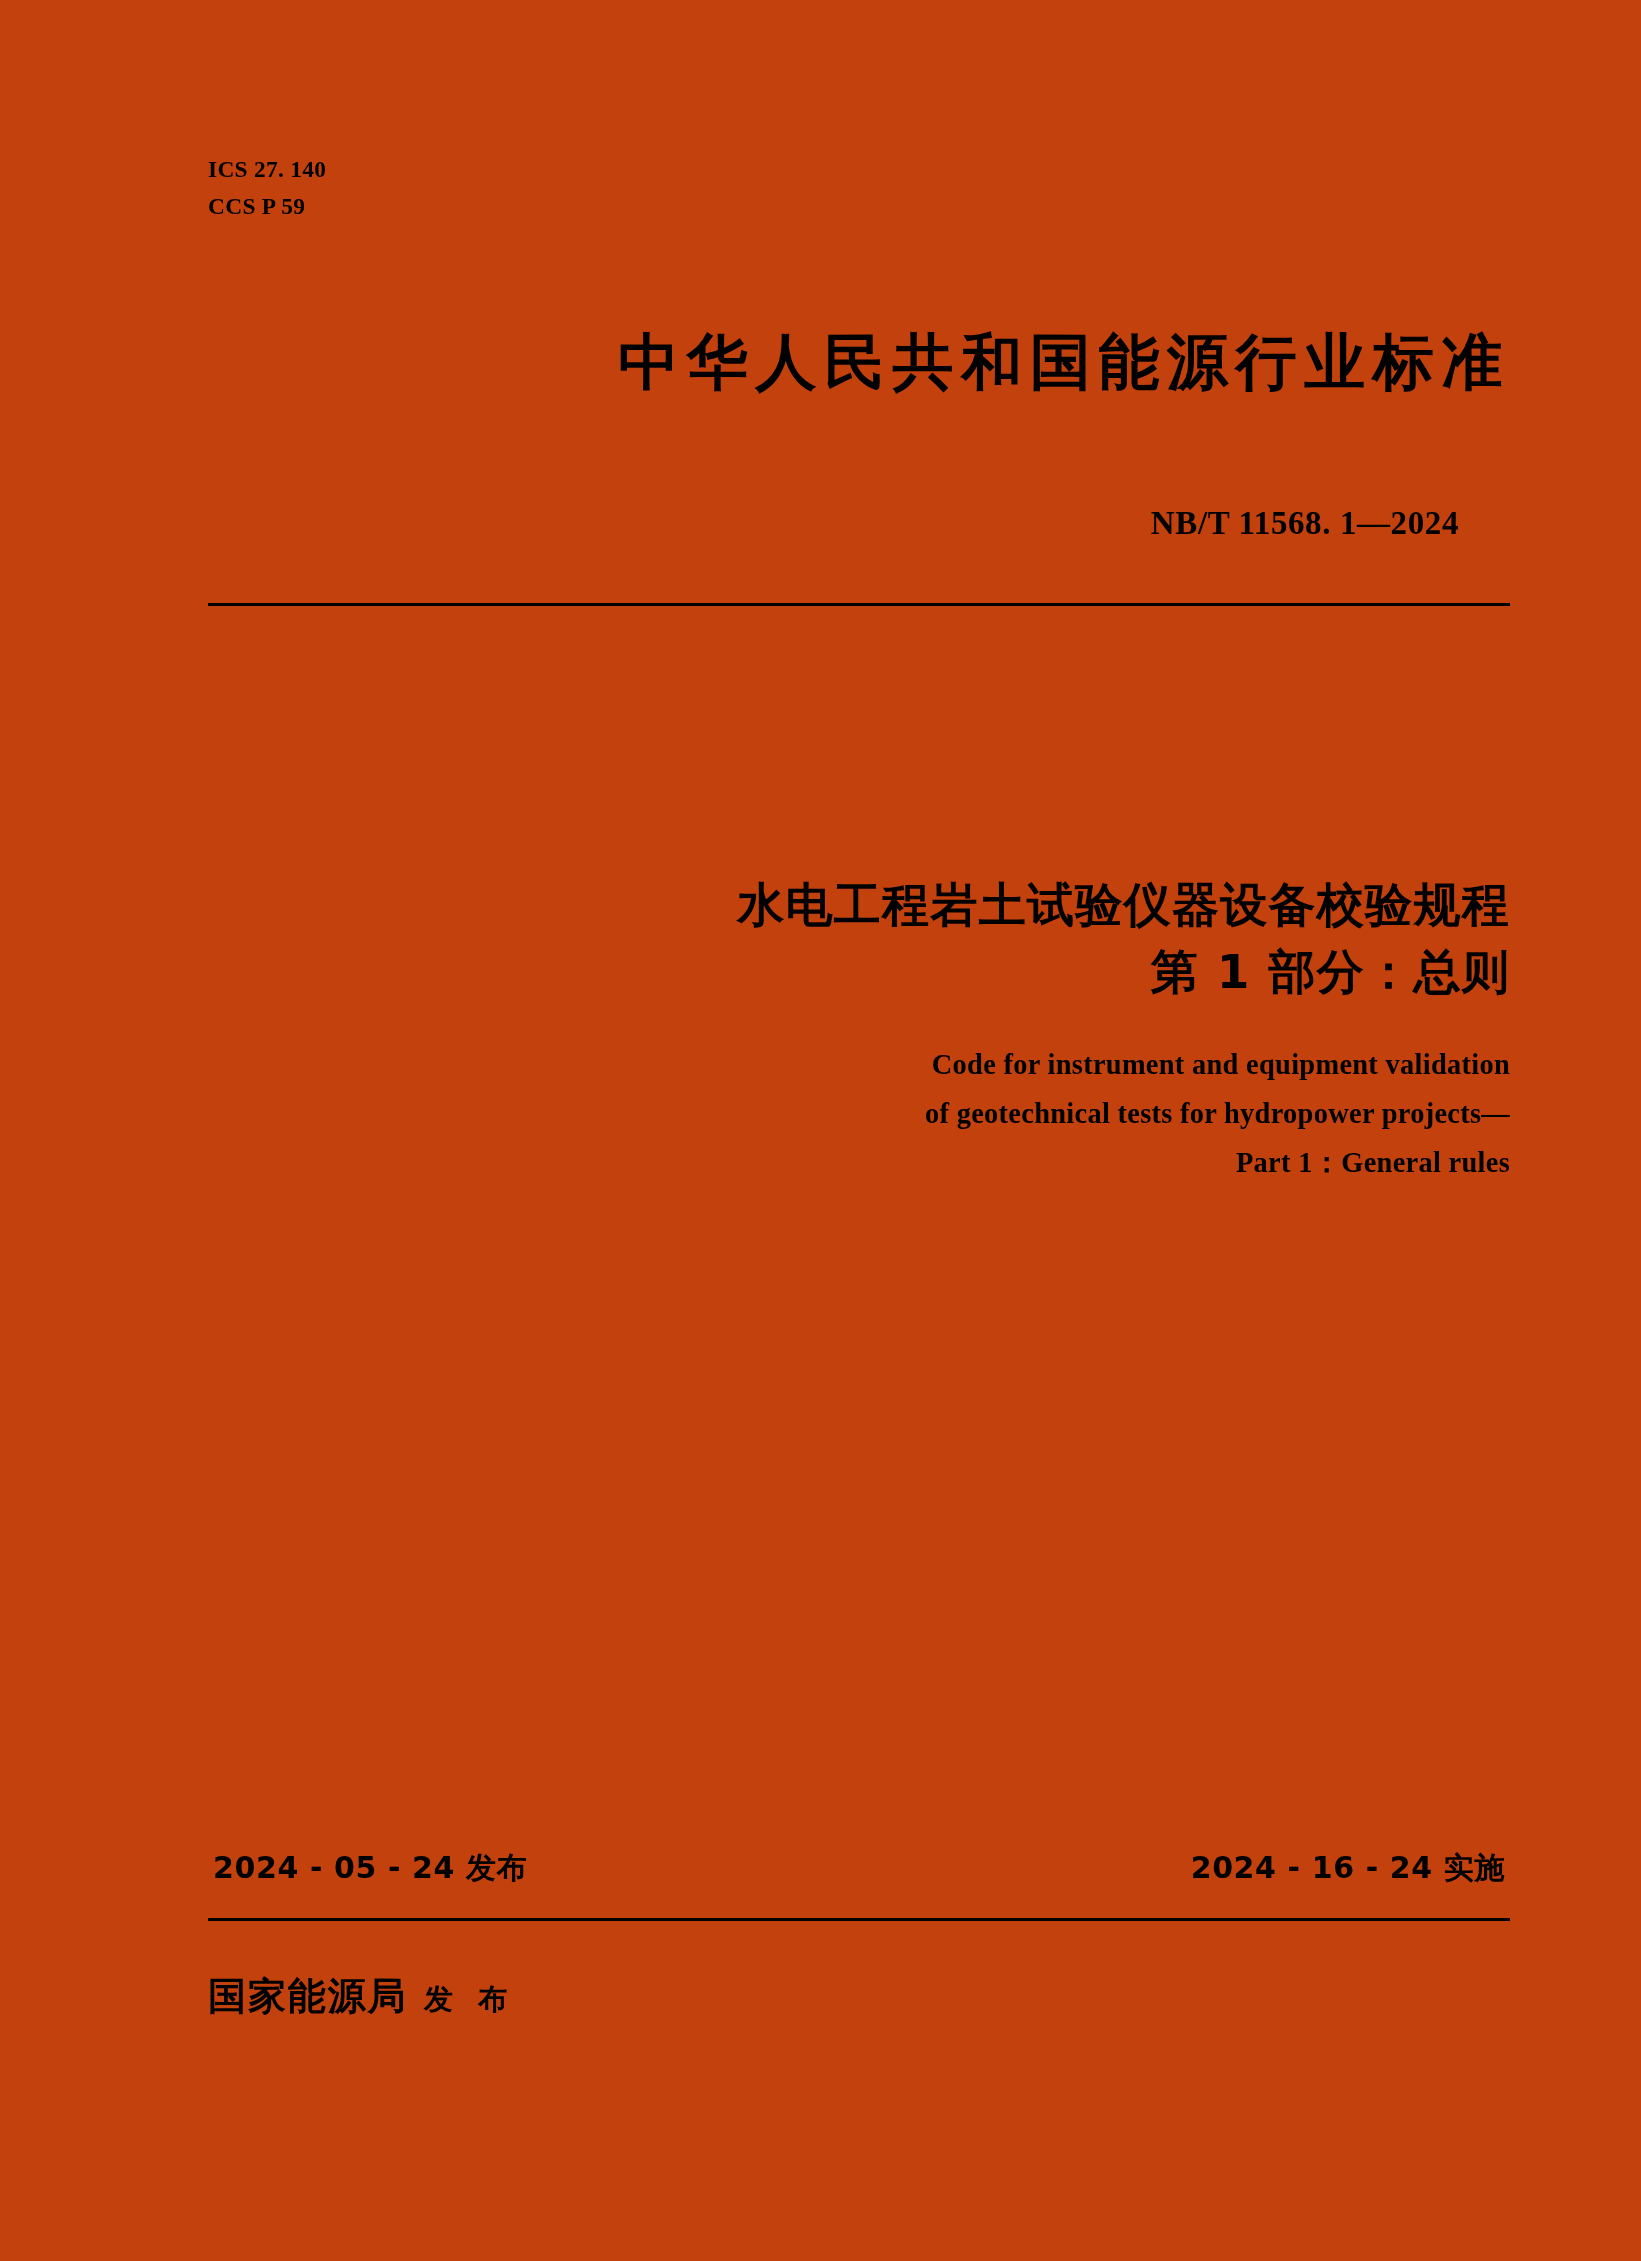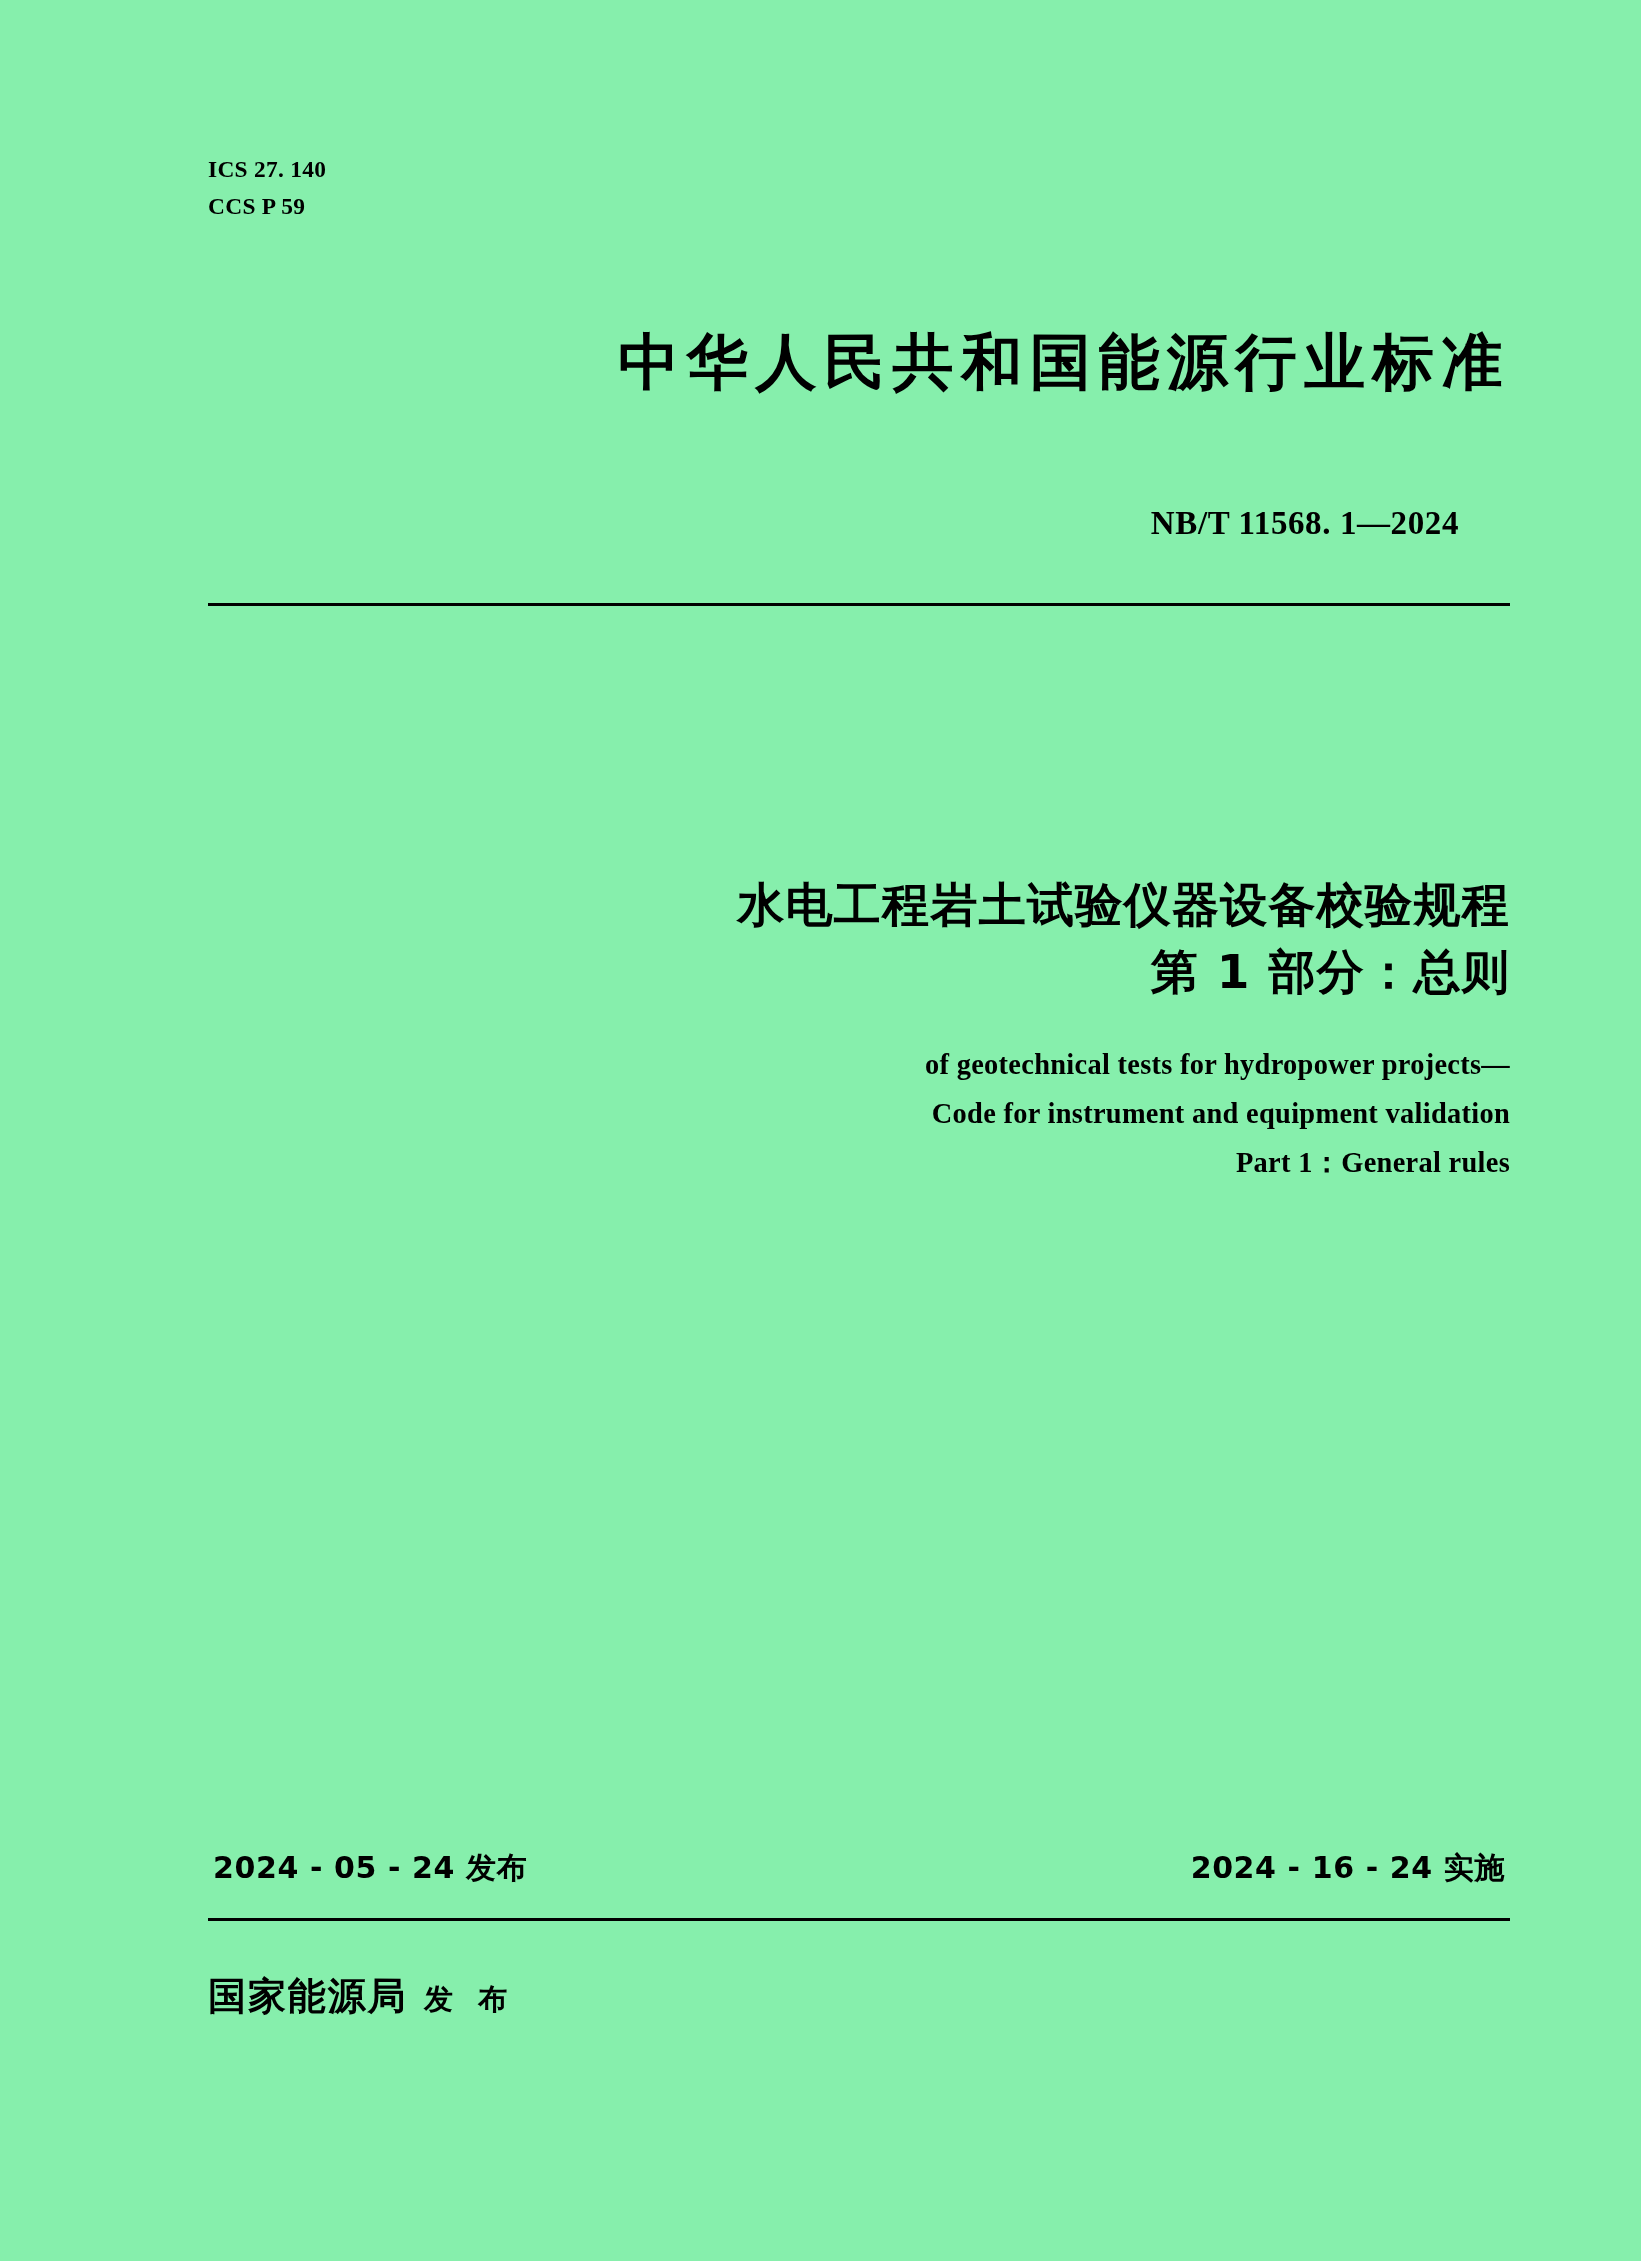--- a/index.html
+++ b/index.html
@@ -9,21 +9,21 @@
   }
   body {
     font-family: "Liberation Serif", serif;
     color: #000000;
   }
   .page {
     position: relative;
     width: 1641px;
     height: 2261px;
     margin: 0 auto;
-    background: #86efac;
+    background: #c2410c;
     overflow: hidden;
     box-sizing: border-box;
   }
   .content {
     position: absolute;
     left: 208px;
     top: 0;
     width: 1302px;
     height: 2261px;
   }
@@ -194,22 +194,22 @@
     <div class="std-org-title">中华人民共和国能源行业标准</div>
 
     <div class="std-number">NB/T 11568. 1—2024</div>
 
     <div class="rule-top"></div>
 
     <div class="title-group">
       <div class="cn-title-1">水电工程岩土试验仪器设备校验规程</div>
       <div class="cn-title-2">第 1 部分：总则</div>
       <div class="en-title">
+        <div>Code for instrument and equipment validation</div>
         <div>of geotechnical tests for hydropower projects—</div>
-        <div>Code for instrument and equipment validation</div>
         <div>Part 1：General rules</div>
       </div>
     </div>
 
     <div class="dates">
       <div class="date-left">2024 - 05 - 24 发布</div>
       <div class="date-right">2024 - 16 - 24 实施</div>
     </div>
 
     <div class="rule-bottom"></div>

